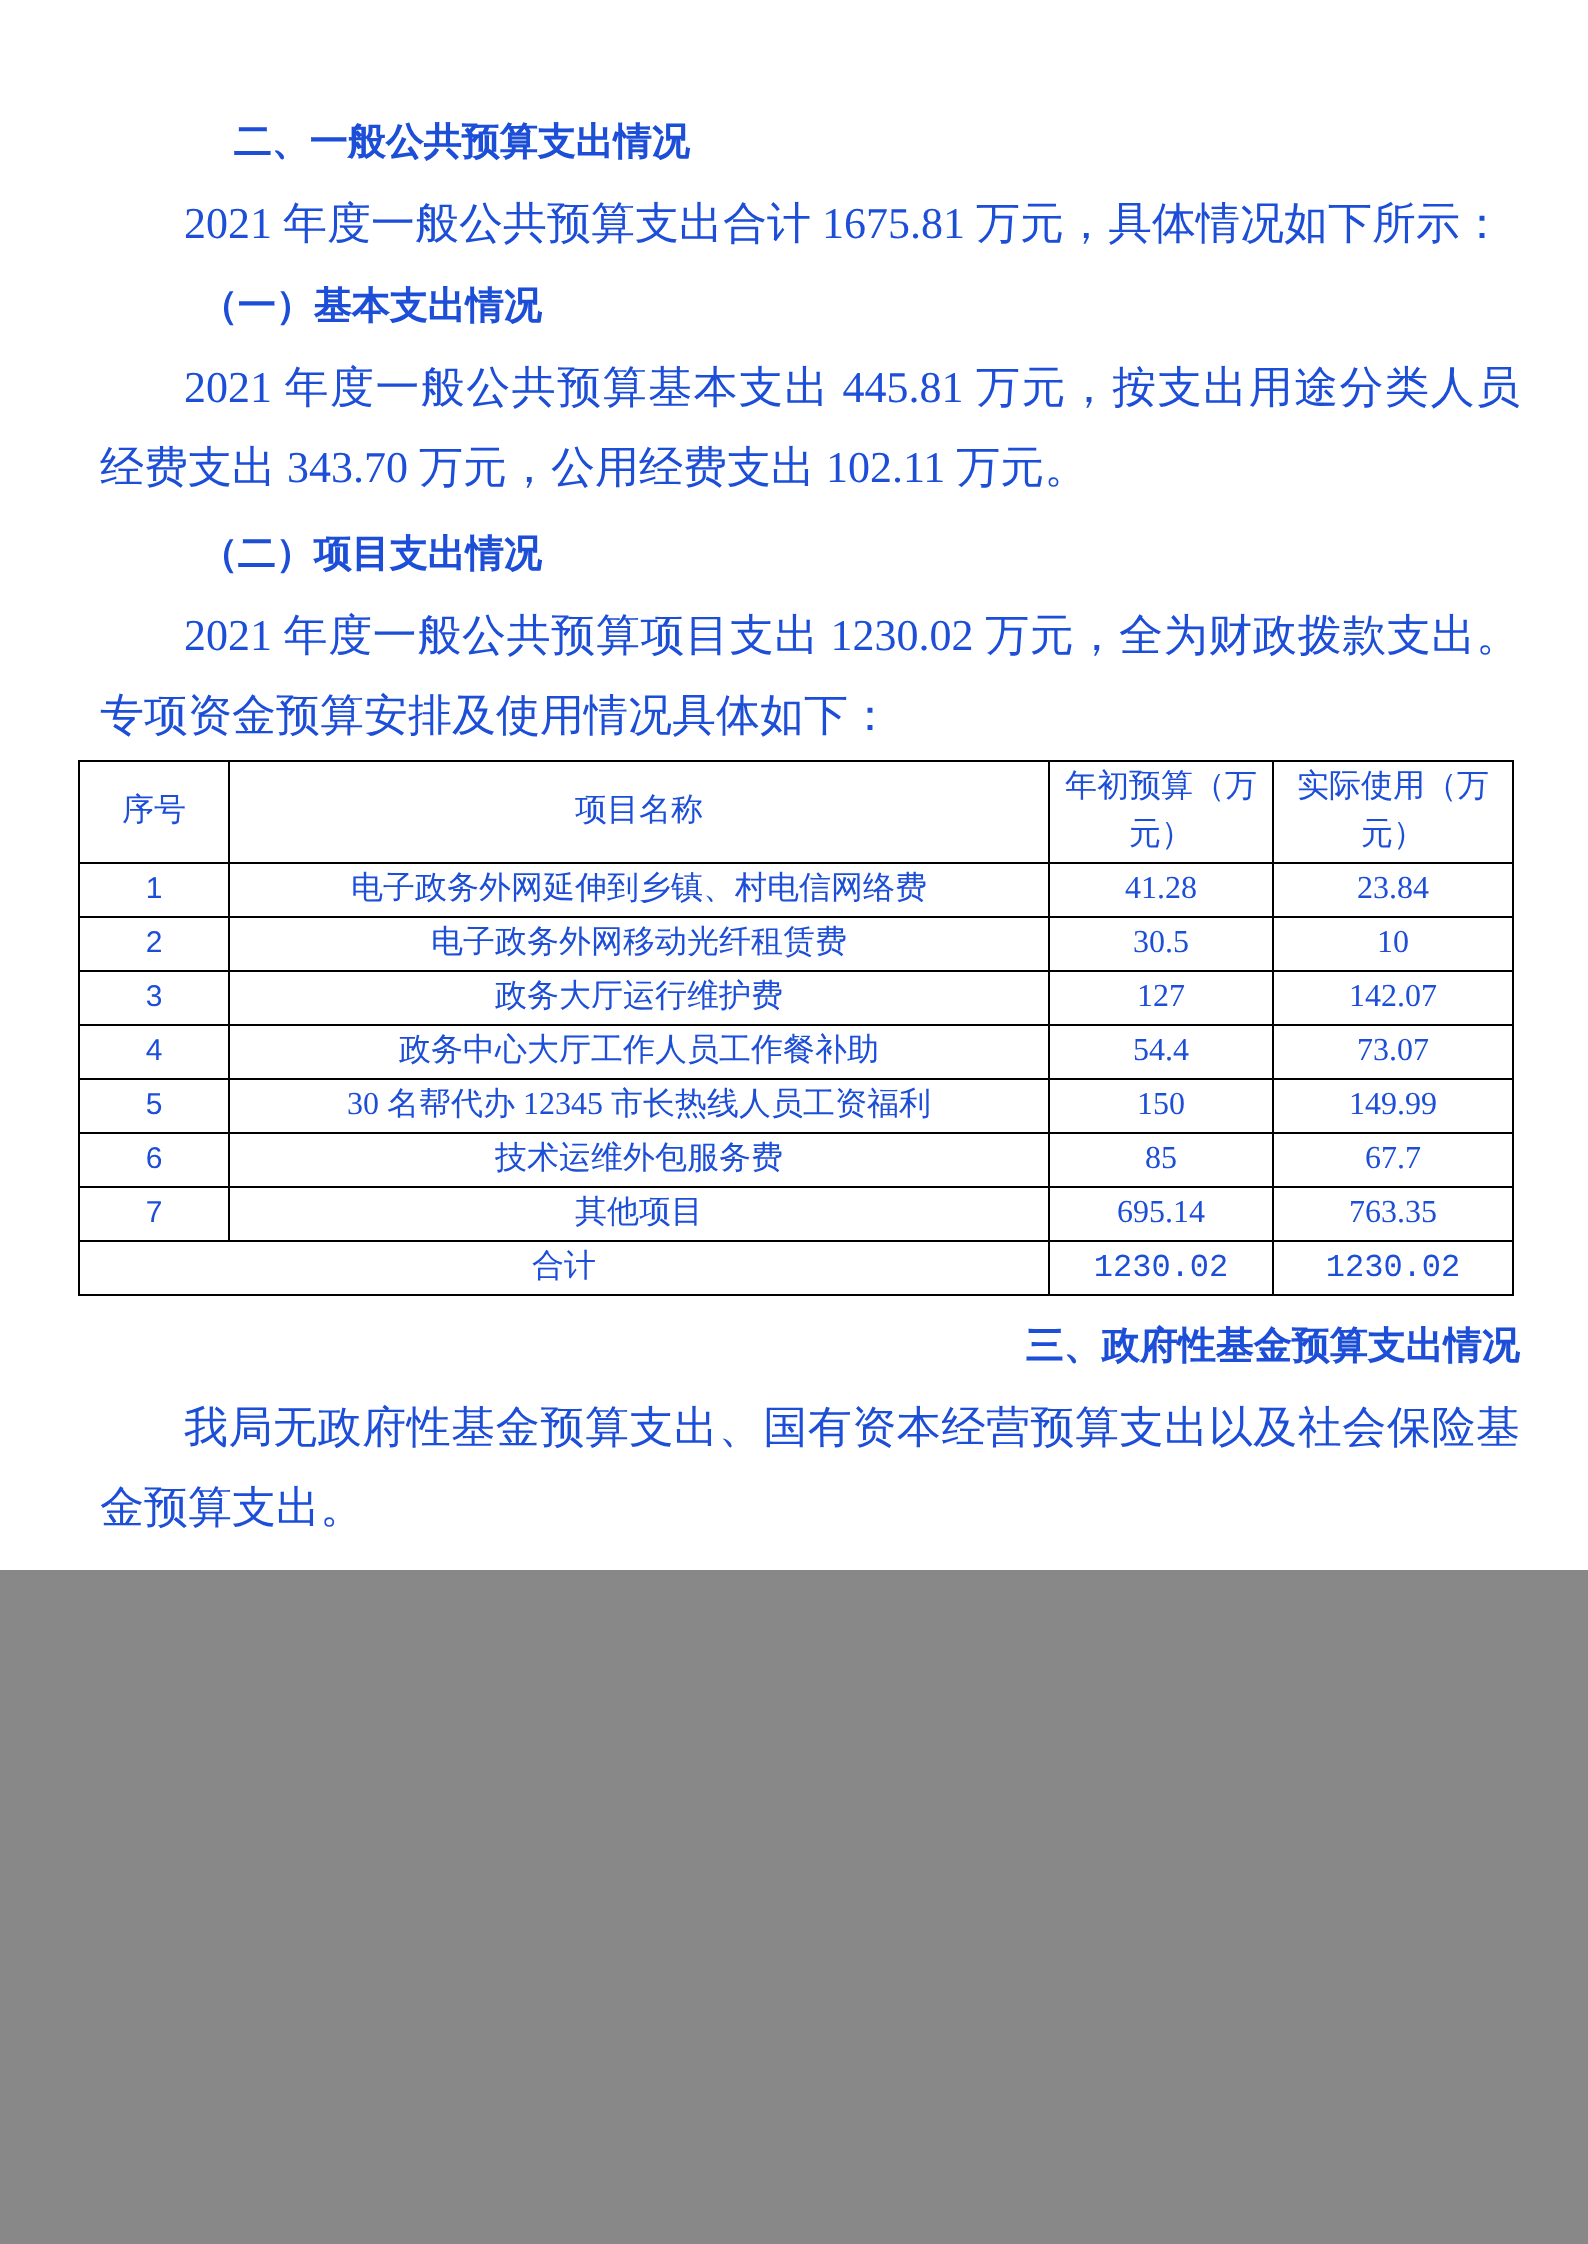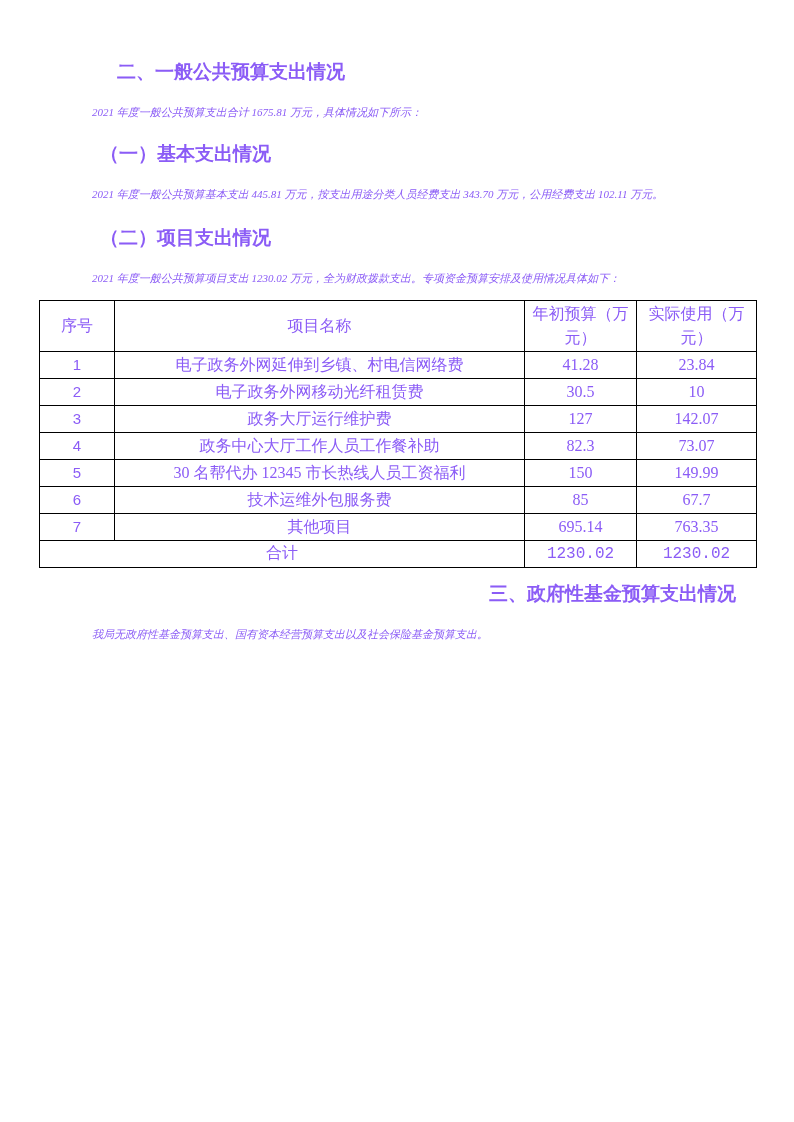--- a/index.html
+++ b/index.html
@@ -3,52 +3,51 @@
 <meta charset="utf-8">
 <style>
   html, body {
     margin: 0;
     padding: 0;
     background: #888;
   }
   .page {
     position: relative;
     width: 794px;
-    height: 1122px;
+    height: 785px;
     margin: 0 auto;
     background: #ffffff;
-    color: #8b5cf6;
+    color: #1d4ed8;
     font-family: "Liberation Serif", "DejaVu Serif", serif;
     box-sizing: border-box;
-    padding: 48px 58px 0 50px;
+    padding: 48px 34px 0 50px;
     overflow: hidden;
   }
   .h-main {
     font-family: "Liberation Sans", "DejaVu Sans", sans-serif;
     font-weight: bold;
     font-size: 19px;
     line-height: 40px;
     margin: 4px 0 0 67px;
   }
   .h-sub {
     font-family: "Liberation Sans", "DejaVu Sans", sans-serif;
     font-weight: bold;
     font-size: 19px;
     line-height: 40px;
     margin: 2px 0 0 50px;
   }
   .h-main.h3x { margin-top: 6px; text-align: right; }
   .h-sub.h2x { margin-top: 4px; }
   p.body-p {
-    font-size: 11px;
+    font-size: 22px;
     line-height: 40px;
     text-align: justify;
     text-indent: 42px;
     margin: 0;
-    font-style: italic;
   }
   p.body-p.mt4 { margin-top: 4px; }
   table.funds {
     border-collapse: collapse;
     table-layout: fixed;
     width: 717px;
     margin-left: -11px;
     margin-top: 2px;
   }
   table.funds th, table.funds td {
@@ -132,21 +131,21 @@
         </tr>
         <tr>
           <td class="seq">3</td>
           <td>政务大厅运行维护费</td>
           <td>127</td>
           <td>142.07</td>
         </tr>
         <tr>
           <td class="seq">4</td>
           <td>政务中心大厅工作人员工作餐补助</td>
-          <td>82.3</td>
+          <td>54.4</td>
           <td>73.07</td>
         </tr>
         <tr>
           <td class="seq">5</td>
           <td>30 名帮代办 12345 市长热线人员工资福利</td>
           <td>150</td>
           <td>149.99</td>
         </tr>
         <tr>
           <td class="seq">6</td>

